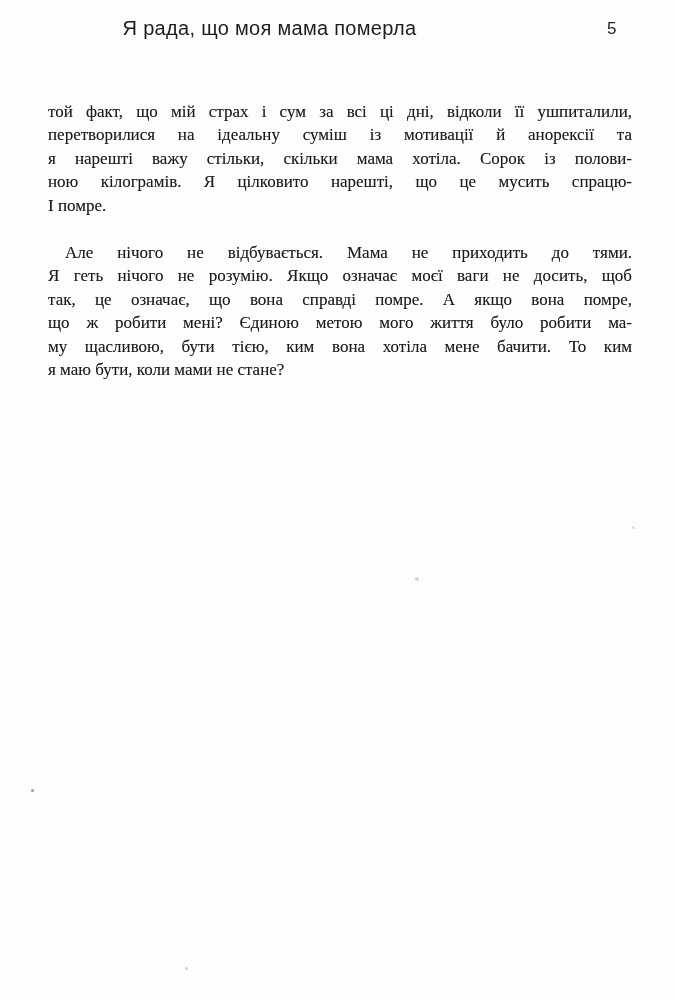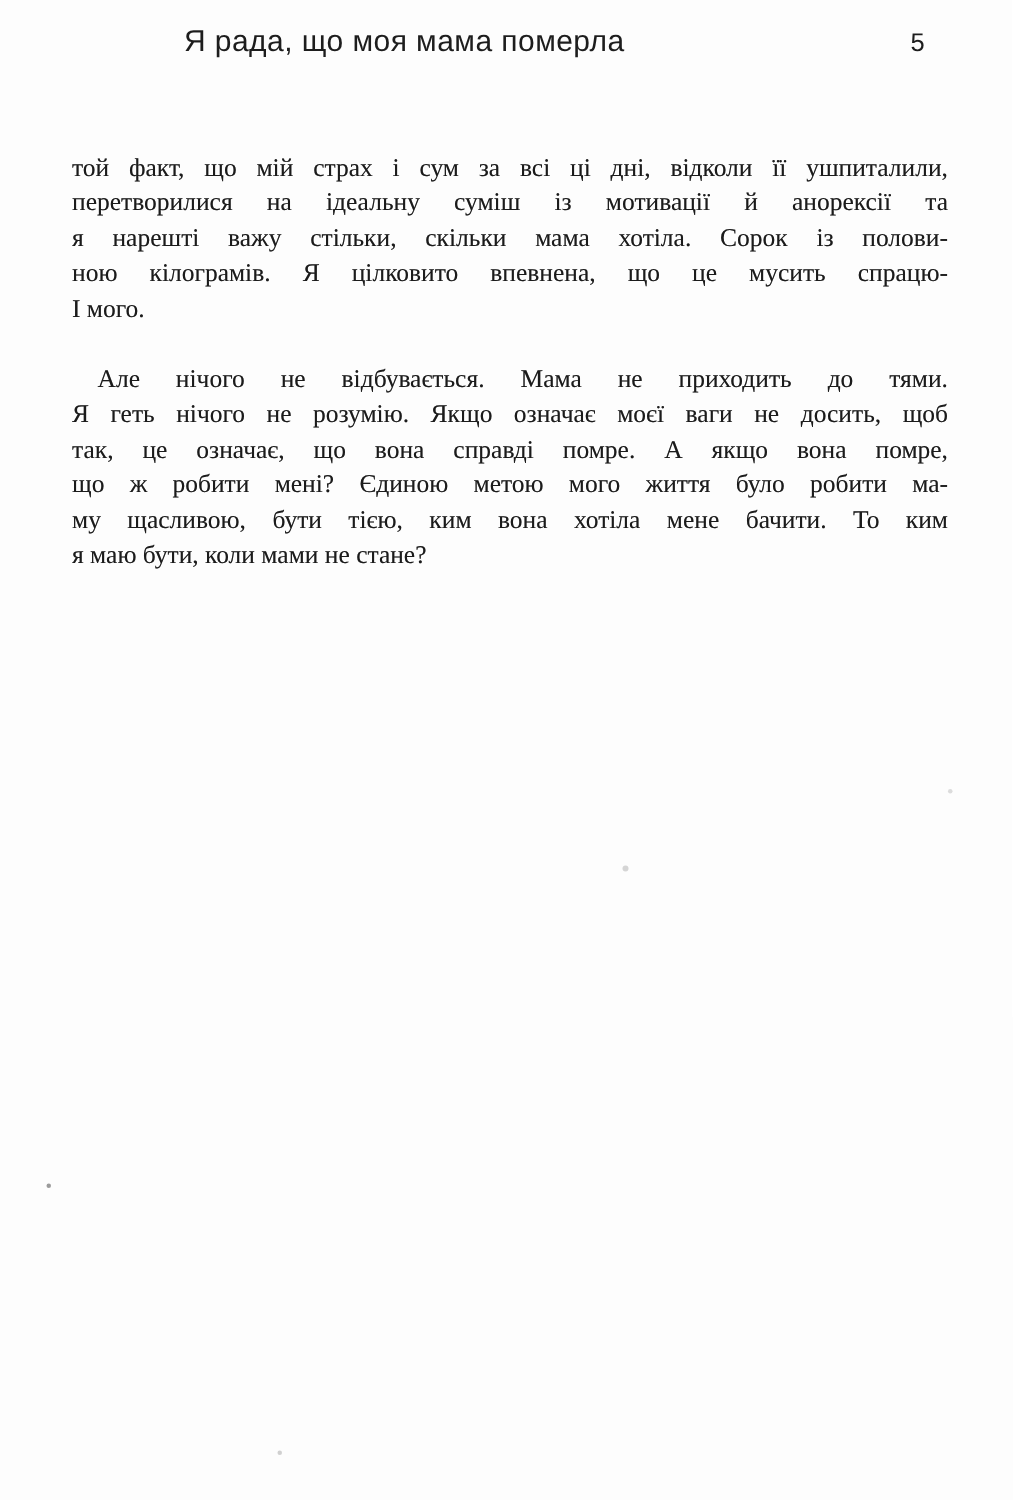--- a/index.html
+++ b/index.html
@@ -77,22 +77,22 @@
 
   <div class="running-title">Я рада, що моя мама померла</div>
 
   <div class="page-number">5</div>
 
   <div class="text-block">
       <div class="paragraph">
         <div class="line">той факт, що мій страх і сум за всі ці дні, відколи її ушпиталили,</div>
         <div class="line">перетворилися на ідеальну суміш із мотивації й анорексії та</div>
         <div class="line">я нарешті важу стільки, скільки мама хотіла. Сорок із полови-</div>
-        <div class="line">ною кілограмів. Я цілковито впевнена, що це мусить спрацю-</div>
-        <div class="line last">І мого.</div>
+        <div class="line">ною кілограмів. Я цілковито нарешті, що це мусить спрацю-</div>
+        <div class="line last">І помре.</div>
       </div>
       <div class="paragraph">
         <div class="line indent">Але нічого не відбувається. Мама не приходить до тями.</div>
         <div class="line">Я геть нічого не розумію. Якщо означає моєї ваги не досить, щоб</div>
         <div class="line">так, це означає, що вона справді помре. А якщо вона помре,</div>
         <div class="line">що ж робити мені? Єдиною метою мого життя було робити ма-</div>
         <div class="line">му щасливою, бути тією, ким вона хотіла мене бачити. То ким</div>
         <div class="line last">я маю бути, коли мами не стане?</div>
       </div>
     </div>

